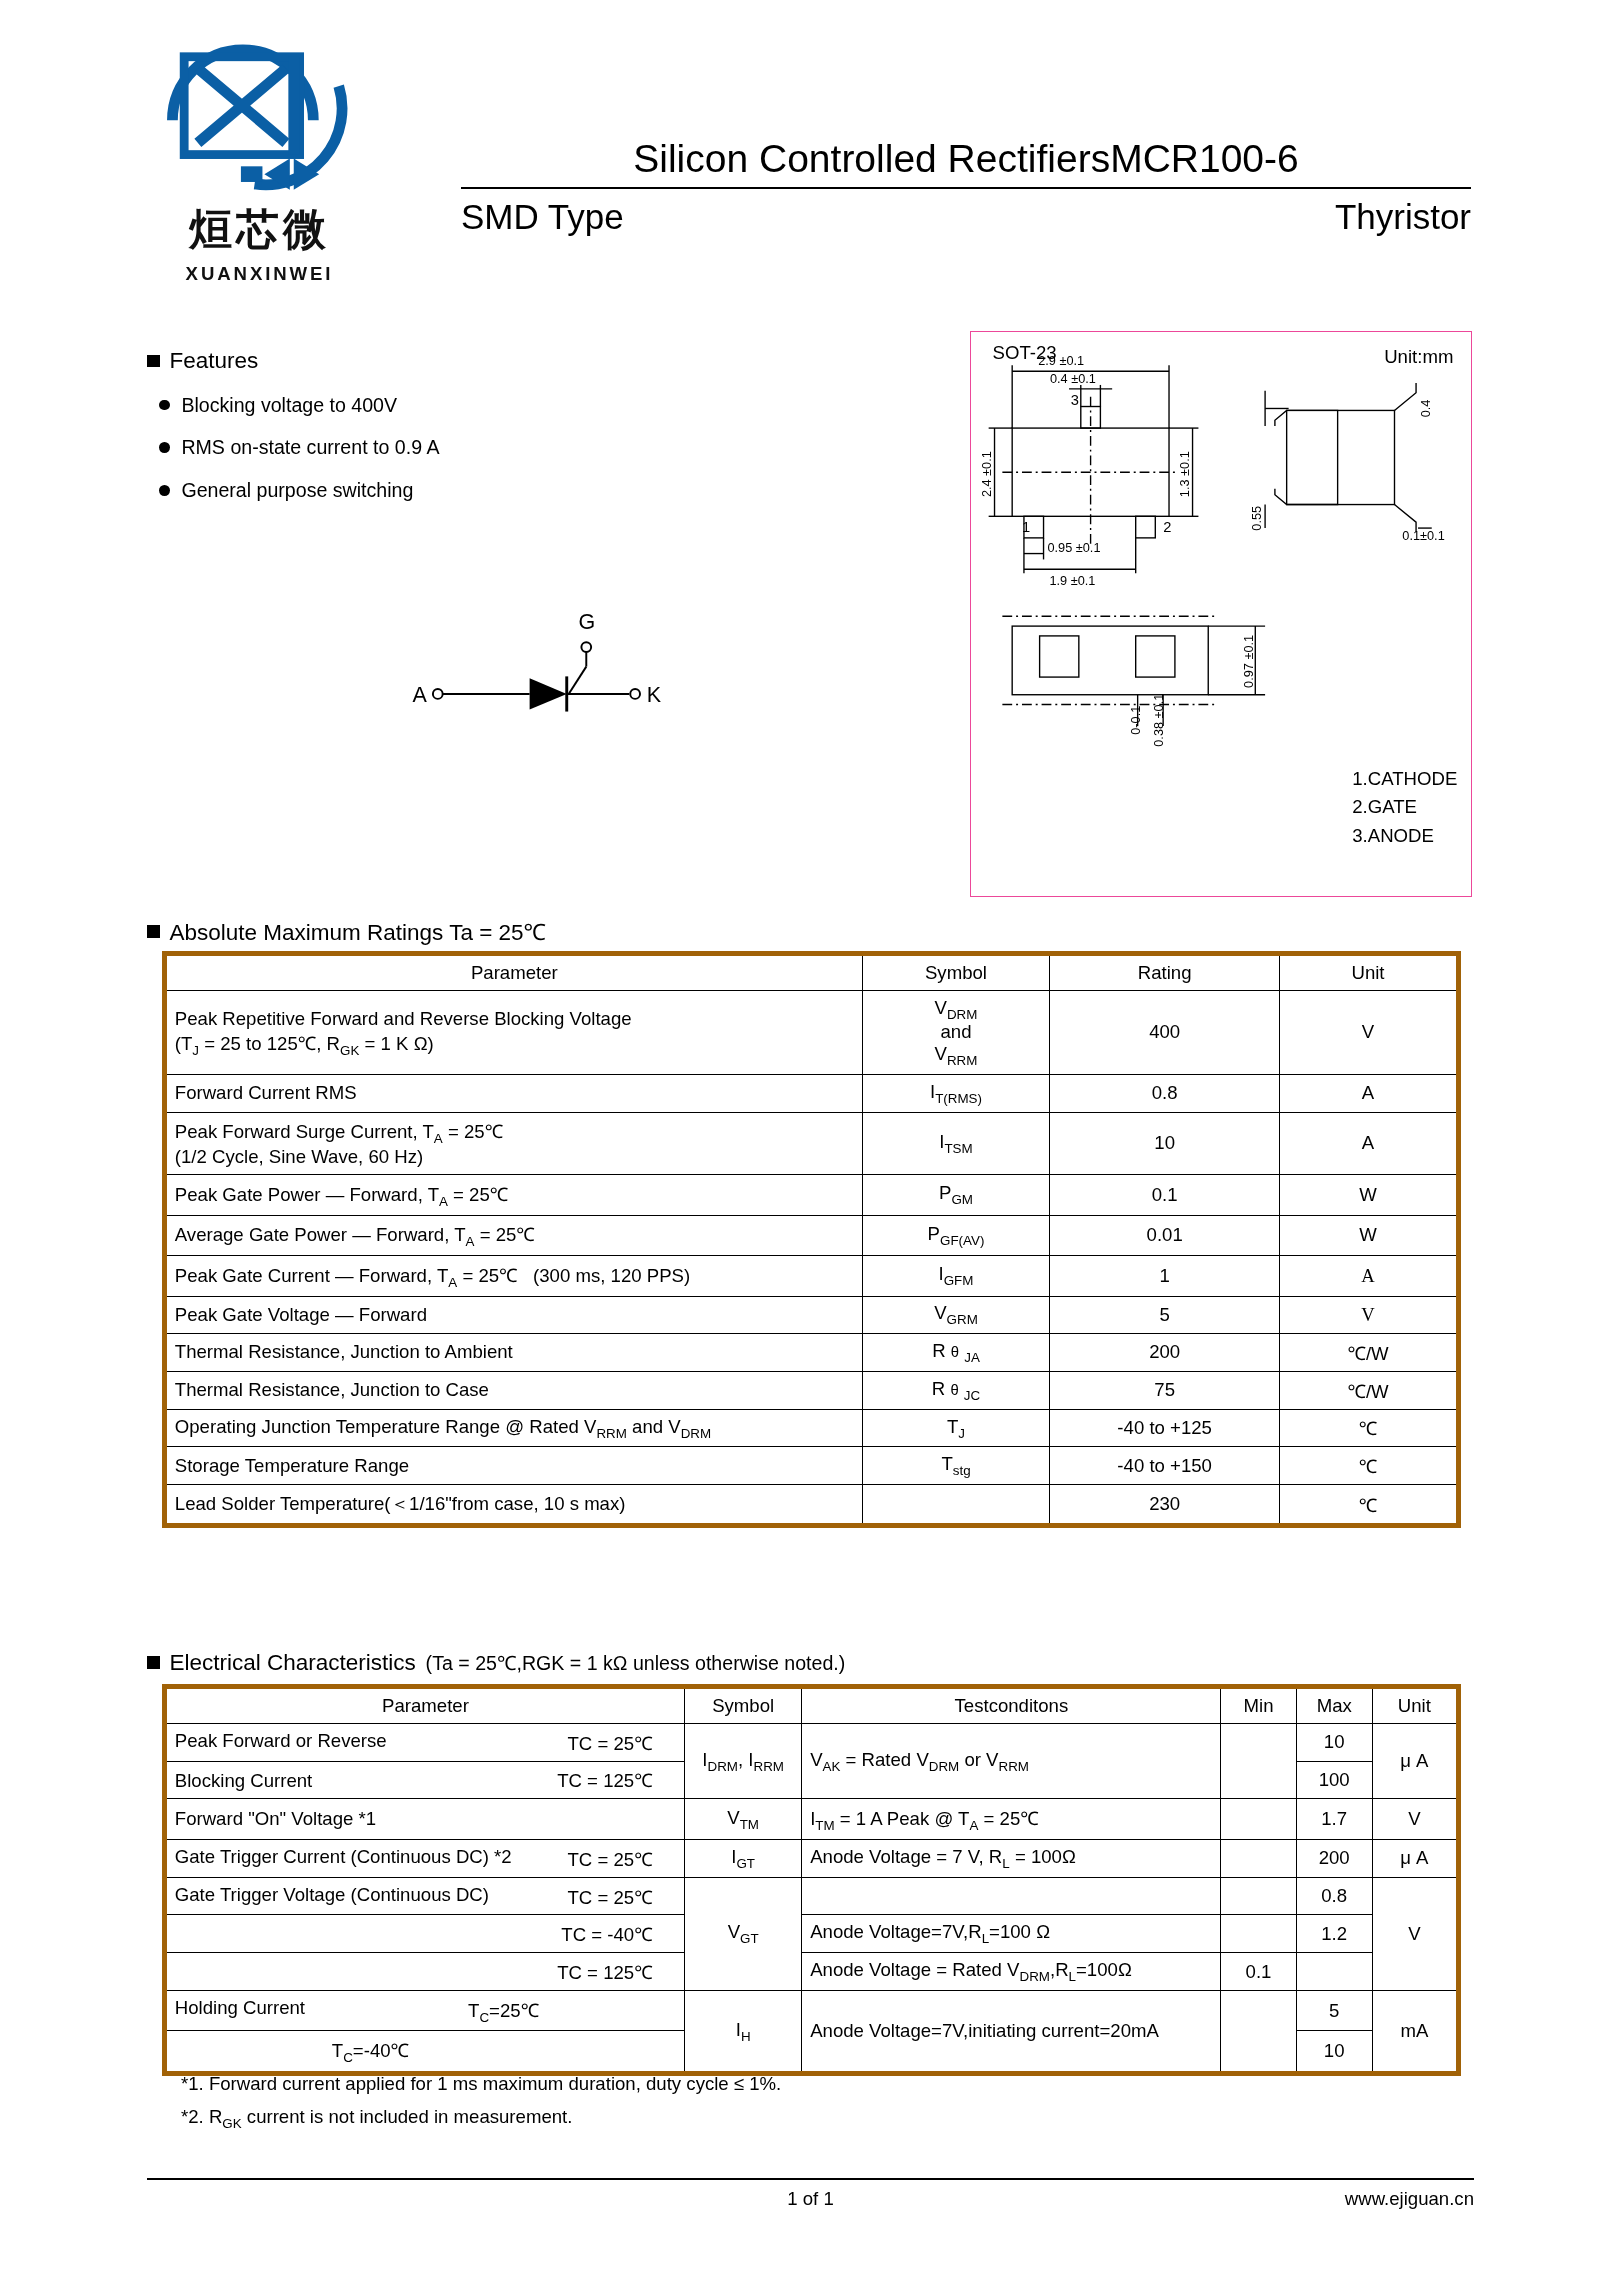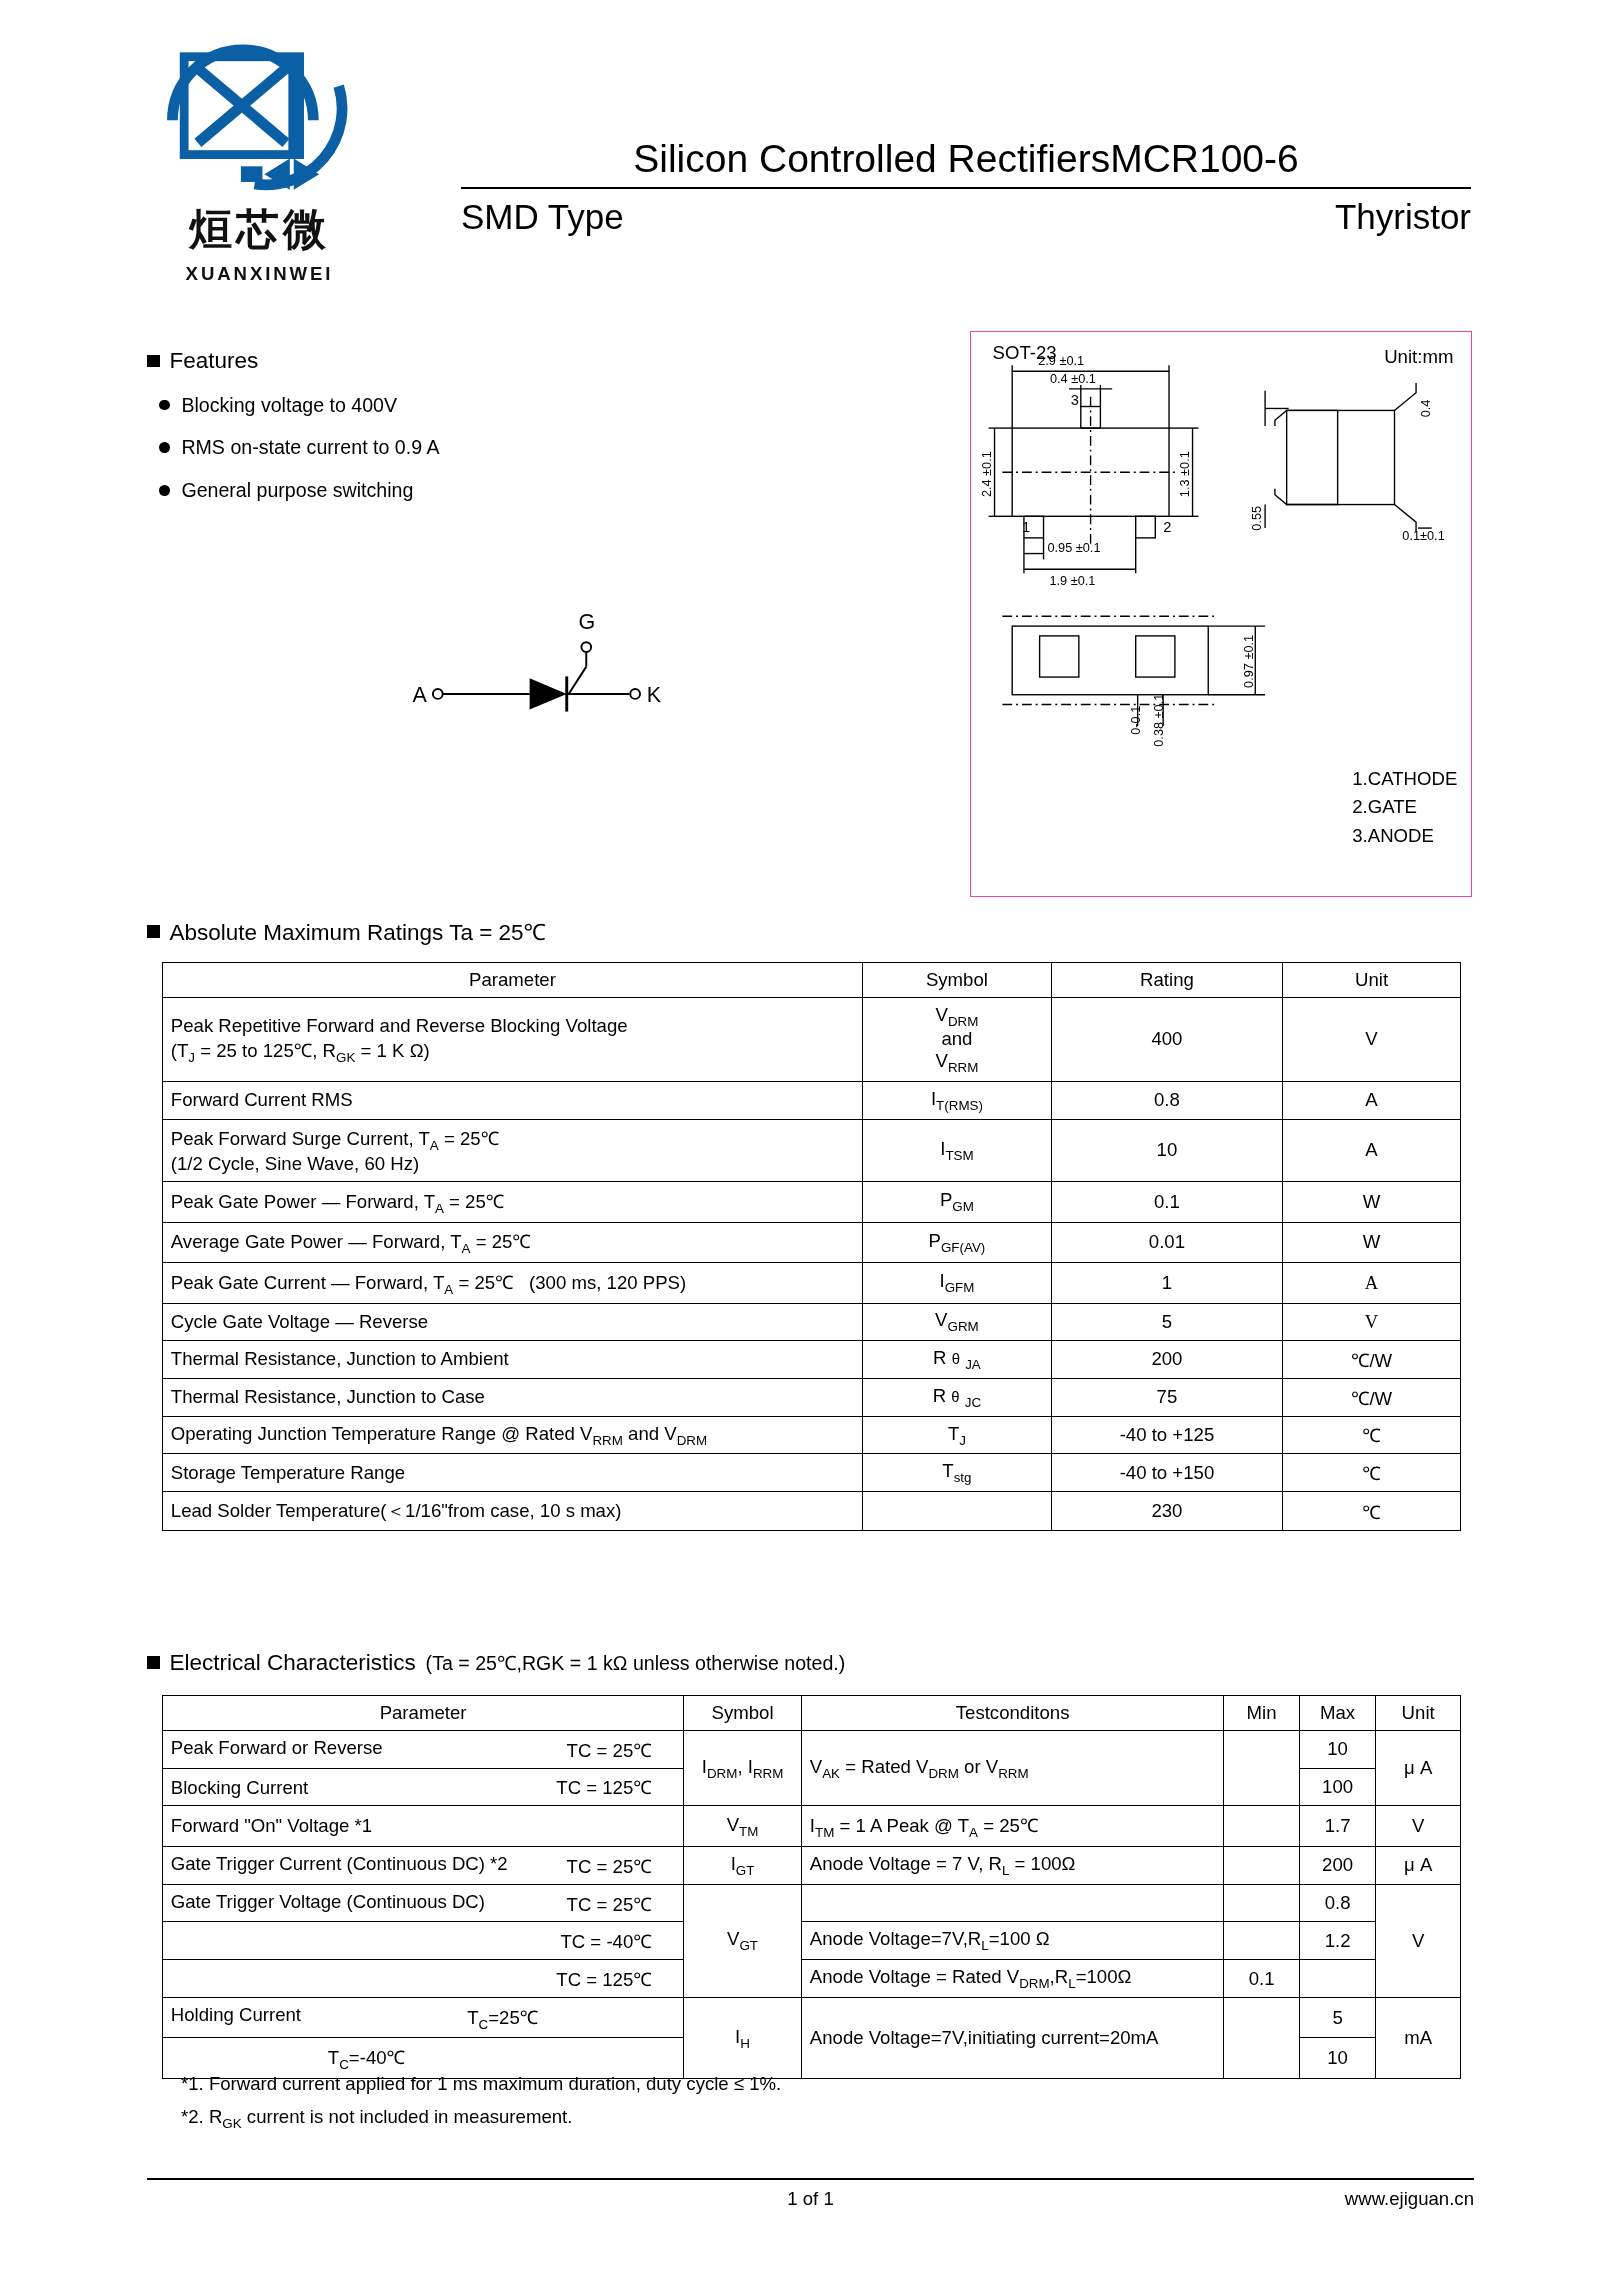--- a/index.html
+++ b/index.html
@@ -39,21 +39,21 @@
   .symbol{position:absolute;left:412px;top:608px;width:372px;height:127px;}
 
   
   .pkg{position:absolute;left:970px;top:331px;width:500px;height:564px;border:1px solid #ec4899;}
   .pkg .lbl{position:absolute;font-size:18.6px;}
   .pins{position:absolute;right:13.7px;bottom:45px;font-size:18.6px;line-height:1.55;}
 
   
   .amr-head{position:absolute;left:147px;top:916px;}
   table{border-collapse:collapse;}
-  .tbl{position:absolute;border:1px solid #a16207;margin-top:11px;}
+  .tbl{position:absolute;border:5px solid #a16207;}
   .tbl td,.tbl th{border:1px solid #000;font-size:18.6px;font-weight:normal;padding:5.9px 7.8px;}
   .c{text-align:center;}
   .l{text-align:left;}
   sub{font-size:0.72em;}
   sup{font-size:0.72em;}
   .sm{font-size:0.8em;}
 
   #amr{left:162px;top:951px;width:1299px;}
   #amr td{height:21.6px;}
 
@@ -269,21 +269,21 @@
       <td class="c">0.01</td>
       <td class="c">W</td>
     </tr>
     <tr>
       <td class="l">Peak Gate Current — Forward, T<sub>A</sub> = 25℃&nbsp;&nbsp; (300 ms, 120 PPS)</td>
       <td class="c">I<sub>GFM</sub></td>
       <td class="c">1</td>
       <td class="c" style="font-family:'Liberation Serif',serif;">A</td>
     </tr>
     <tr>
-      <td class="l">Cycle Gate Voltage — Reverse</td>
+      <td class="l">Peak Gate Voltage — Forward</td>
       <td class="c">V<sub>GRM</sub></td>
       <td class="c">5</td>
       <td class="c" style="font-family:'Liberation Serif',serif;">V</td>
     </tr>
     <tr>
       <td class="l">Thermal Resistance, Junction to Ambient</td>
       <td class="c">R <span class="sm">θ</span> <sub>JA</sub></td>
       <td class="c">200</td>
       <td class="c">℃/W</td>
     </tr>

